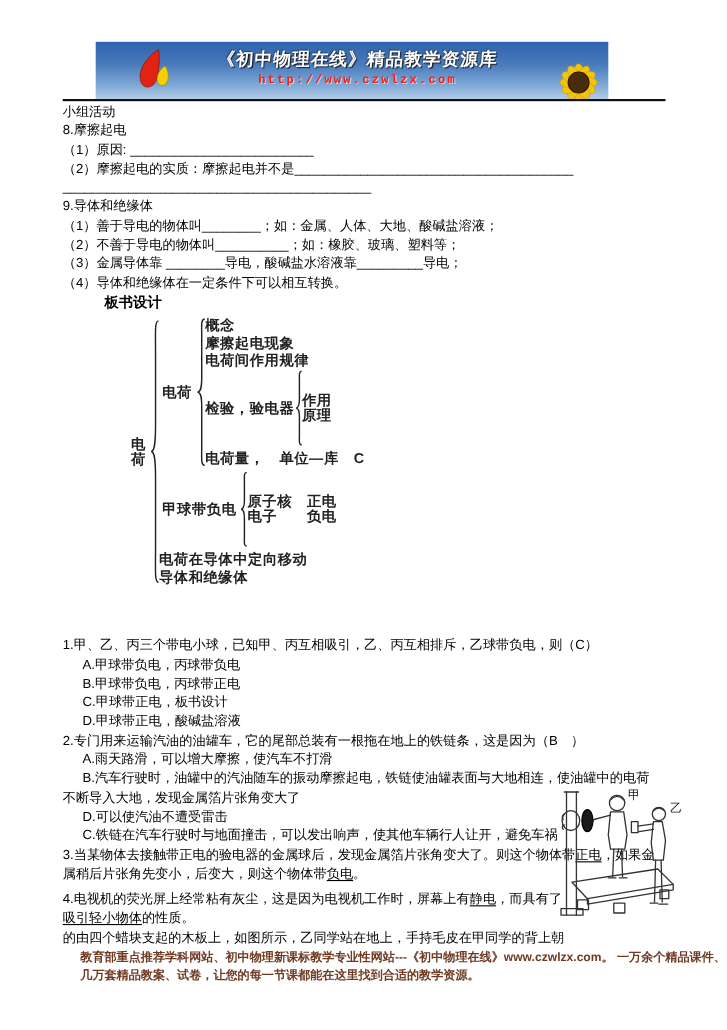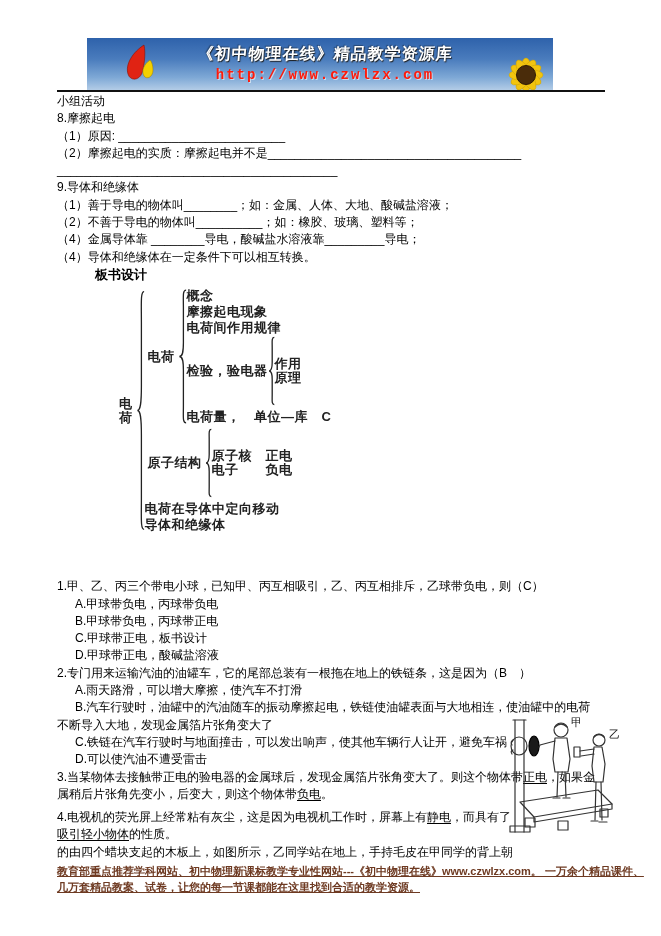--- a/index.html
+++ b/index.html
@@ -7,21 +7,21 @@
   .page{position:relative;width:661px;height:936px;overflow:hidden;background:#fff;}
 
   
   .banner{position:absolute;left:87px;top:38px;width:466px;height:53px;overflow:hidden;
           background:linear-gradient(180deg,#2e62ab 0%,#4a7cbd 40%,#7fa9d6 75%,#b7cfe8 100%);}
   .banner-logo{position:absolute;left:30px;top:4px;width:46px;height:46px;}
   .banner-title{position:absolute;left:70px;right:60px;top:6px;text-align:center;
           color:#ffffff;font-weight:bold;font-size:16px;letter-spacing:1px;
           text-shadow:1px 1px 1px #1a1a1a, -1px -1px 1px rgba(0,0,0,.35);transform:skewX(-4deg);white-space:nowrap;}
   .banner-url{position:absolute;left:70px;right:60px;top:29px;text-align:center;
-          font-weight:bold;font-size:14px;letter-spacing:2px;font-family:"Liberation Mono","DejaVu Sans Mono",monospace;
+          font-weight:bold;font-size:11px;letter-spacing:2px;font-family:"Liberation Mono","DejaVu Sans Mono",monospace;
           text-shadow:1px 1px 0 rgba(255,255,255,.55);white-space:nowrap;}
   .banner-flower{position:absolute;right:-4px;bottom:-10px;width:62px;height:56px;}
 
   .top-rule{position:absolute;left:57px;top:90px;width:548px;height:0;border-top:2px solid #111;}
 
   
   .content{position:absolute;left:57px;top:93px;width:575px;font-size:12px;}
   .tline{white-space:nowrap;height:17.3px;line-height:17.3px;}
   .bold{font-weight:bold;}
   .indent-opt{padding-left:18px;}
@@ -42,22 +42,22 @@
   .vbrace{align-self:stretch;width:9px;flex:0 0 9px;}
   .vbrace svg{display:block;width:100%;height:100%;}
   .vbrace.sm{width:7px;flex:0 0 7px;}
   .gaprow{margin-top:3px;}
 
   
   .figure{position:absolute;left:500px;top:714px;width:130px;height:125px;}
   .figure svg{display:block;width:100%;height:100%;}
 
   
-  .footer{position:absolute;left:57px;top:863px;width:575px;font-size:11px;line-height:16px;
-          color:#6e3a22;font-weight:bold;text-decoration:underline;}
+  .footer{position:absolute;left:73px;top:863px;width:575px;font-size:11px;line-height:16px;
+          color:#6e3a22;font-weight:bold;}
   .footer div{white-space:nowrap;}
 </style>
 </head>
 <body>
 
 <div class="page">
 
   <div class="banner">
     <svg class="banner-logo" viewBox="0 0 46 46">
       <path d="M27,3 C16,10 8,22 11,32 C13,39 22,39 25,31 C27,25 29,12 27,3 Z" fill="#e02313" stroke="#8a1005" stroke-width="0.6"></path>
@@ -85,21 +85,21 @@
 
   <div class="content">
     <div class="tline">小组活动</div>
     <div class="tline">8.摩擦起电</div>
     <div class="tline">（1）原因:  _________________________</div>
     <div class="tline">（2）摩擦起电的实质：摩擦起电并不是______________________________________</div>
     <div class="tline">__________________________________________</div>
     <div class="tline">9.导体和绝缘体</div>
     <div class="tline">（1）善于导电的物体叫________；如：金属、人体、大地、酸碱盐溶液；</div>
     <div class="tline">（2）不善于导电的物体叫__________；如：橡胶、玻璃、塑料等；</div>
-    <div class="tline">（4）金属导体靠 ________导电，酸碱盐水溶液靠_________导电；</div>
+    <div class="tline">（3）金属导体靠 ________导电，酸碱盐水溶液靠_________导电；</div>
     <div class="tline">（4）导体和绝缘体在一定条件下可以相互转换。</div>
     <div class="tline bold board-title">板书设计</div>
 
     <div class="diagram">
       <div class="d-root">
         <span>电</span>
         <span>荷</span>
       </div>
       <span class="vbrace">
           <svg viewBox="0 0 10 100" preserveAspectRatio="none">
@@ -127,21 +127,21 @@
                 </span>
               <div class="dcol tight">
                 <div>作用</div>
                 <div>原理</div>
               </div>
             </div>
             <div class="gaprow">电荷量，　单位—库　C</div>
           </div>
         </div>
         <div class="drow gaprow">
-          <span class="dlabel">原子结构</span>
+          <span class="dlabel">甲球带负电</span>
           <span class="vbrace sm">
               <svg viewBox="0 0 10 100" preserveAspectRatio="none">
                 <path d="M9,2 C5,2 6,8 6,16 L6,38 C6,46 5,50 1.5,50 C5,50 6,54 6,62 L6,84 C6,92 5,98 9,98" fill="none" stroke="#222" stroke-width="1.3" vector-effect="non-scaling-stroke"></path>
               </svg>
             </span>
           <div class="dcol tight">
             <div>原子核　正电</div>
             <div>电子　　负电</div>
           </div>
         </div>
@@ -155,22 +155,22 @@
     <div class="tline">1.甲、乙、丙三个带电小球，已知甲、丙互相吸引，乙、丙互相排斥，乙球带负电，则（C）</div>
     <div class="tline indent-opt">A.甲球带负电，丙球带负电</div>
     <div class="tline indent-opt">B.甲球带负电，丙球带正电</div>
     <div class="tline indent-opt">C.甲球带正电，板书设计</div>
     <div class="tline indent-opt">D.甲球带正电，酸碱盐溶液</div>
 
     <div class="tline">2.专门用来运输汽油的油罐车，它的尾部总装有一根拖在地上的铁链条，这是因为（B　）</div>
     <div class="tline indent-opt">A.雨天路滑，可以增大摩擦，使汽车不打滑</div>
     <div class="tline indent-opt">B.汽车行驶时，油罐中的汽油随车的振动摩擦起电，铁链使油罐表面与大地相连，使油罐中的电荷</div>
     <div class="tline">不断导入大地，发现金属箔片张角变大了</div>
+    <div class="tline indent-opt">D.可以使汽油不遭受雷击</div>
     <div class="tline indent-opt">C.铁链在汽车行驶时与地面撞击，可以发出响声，使其他车辆行人让开，避免车祸</div>
-    <div class="tline indent-opt">D.可以使汽油不遭受雷击</div>
 
     <div class="tline"><span>3.当某物体去接触带正电的验电器的金属球后，发现金属箔片张角变大了。则这个物体带</span><span class="u">正电</span><span>，如果金</span></div>
     <div class="tline"><span>属稍后片张角先变小，后变大，则这个物体带</span><span class="u">负电</span><span>。</span></div>
 
     <div class="tline q4gap"><span>4.电视机的荧光屏上经常粘有灰尘，这是因为电视机工作时，屏幕上有</span><span class="u">静电</span><span>，而具有了</span></div>
     <div class="tline"><span class="u">吸引轻小物体</span><span>的性质。</span></div>
 
     <div class="tline">的由四个蜡块支起的木板上，如图所示，乙同学站在地上，手持毛皮在甲同学的背上朝</div>
   </div>
 

